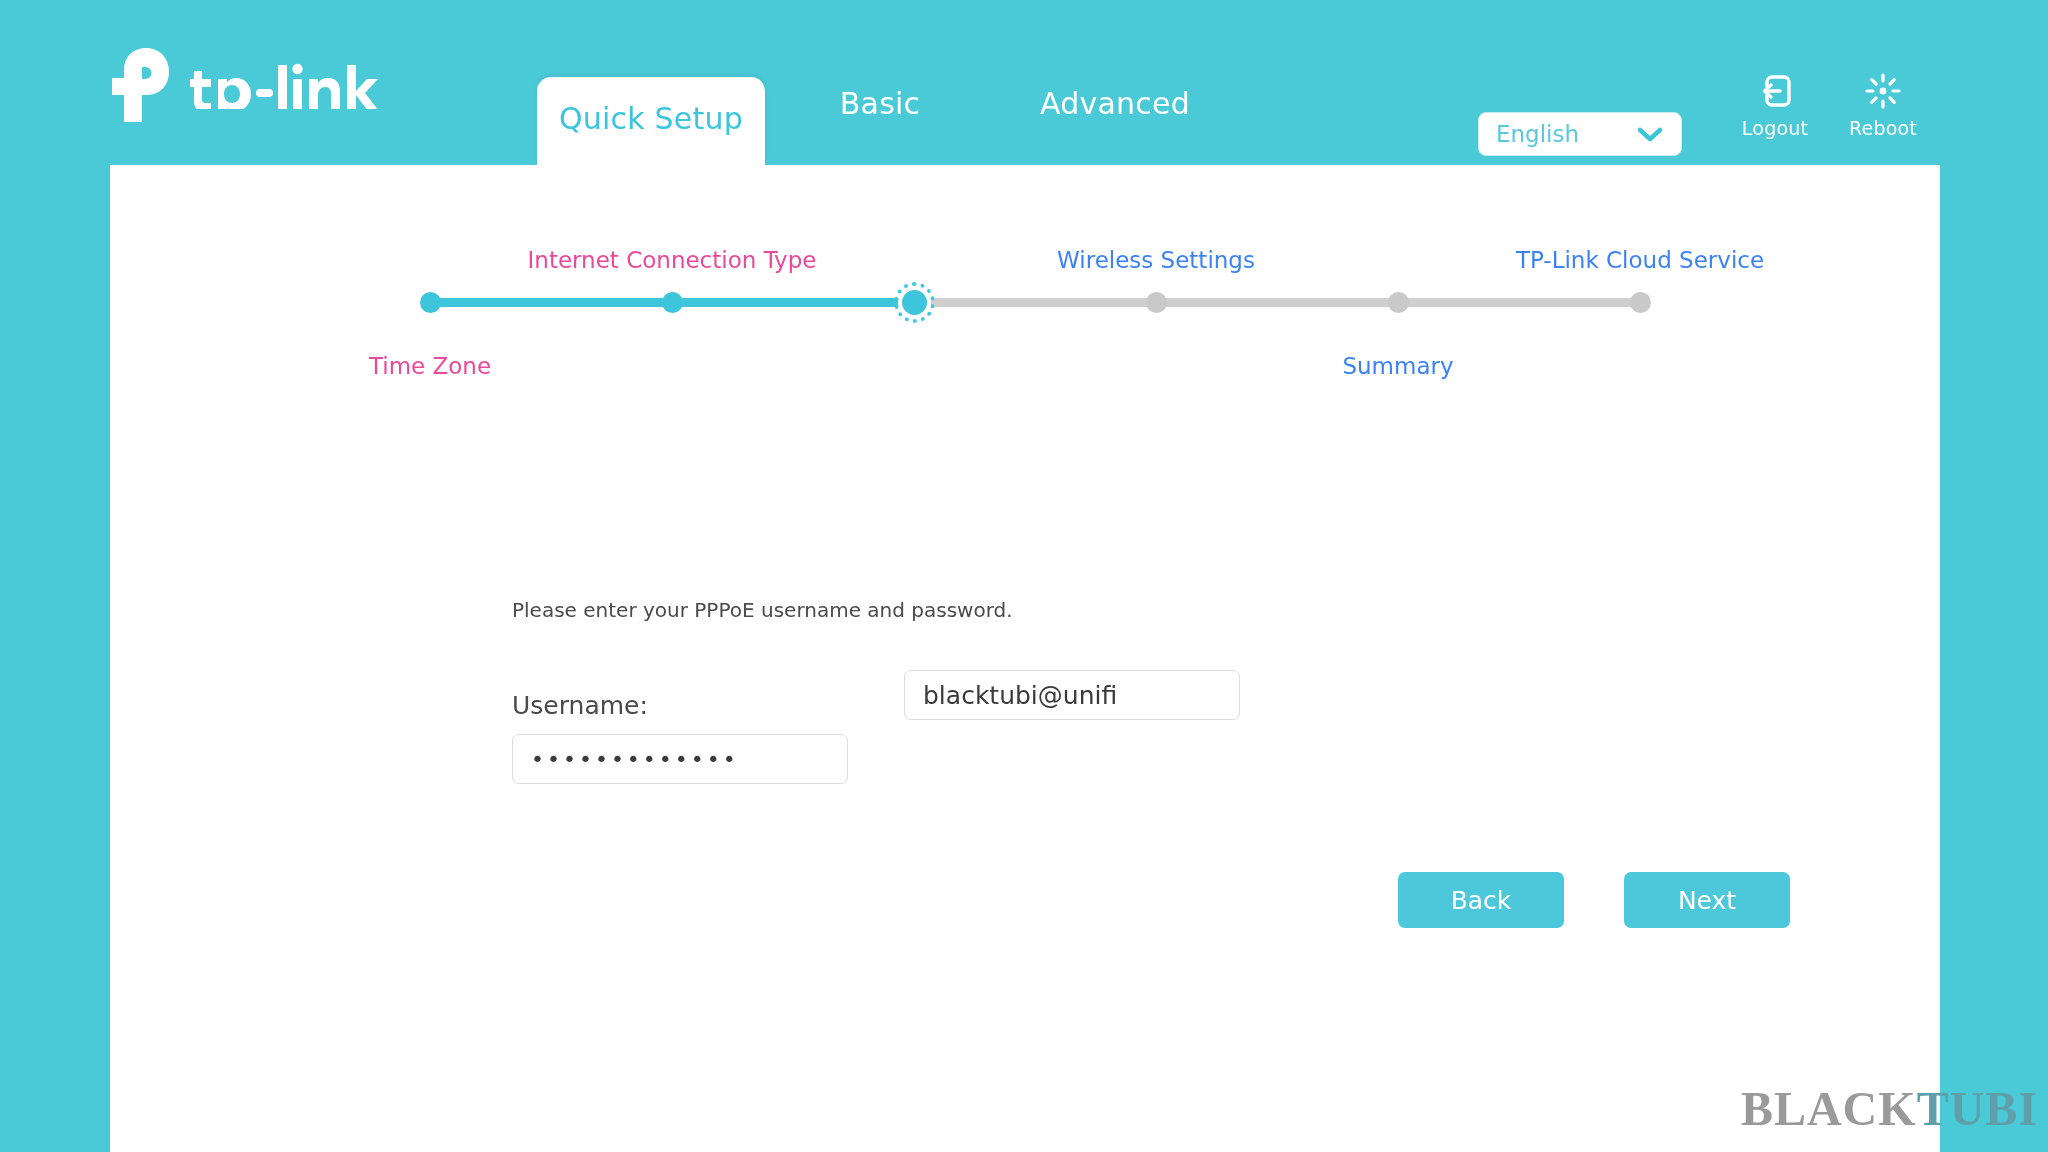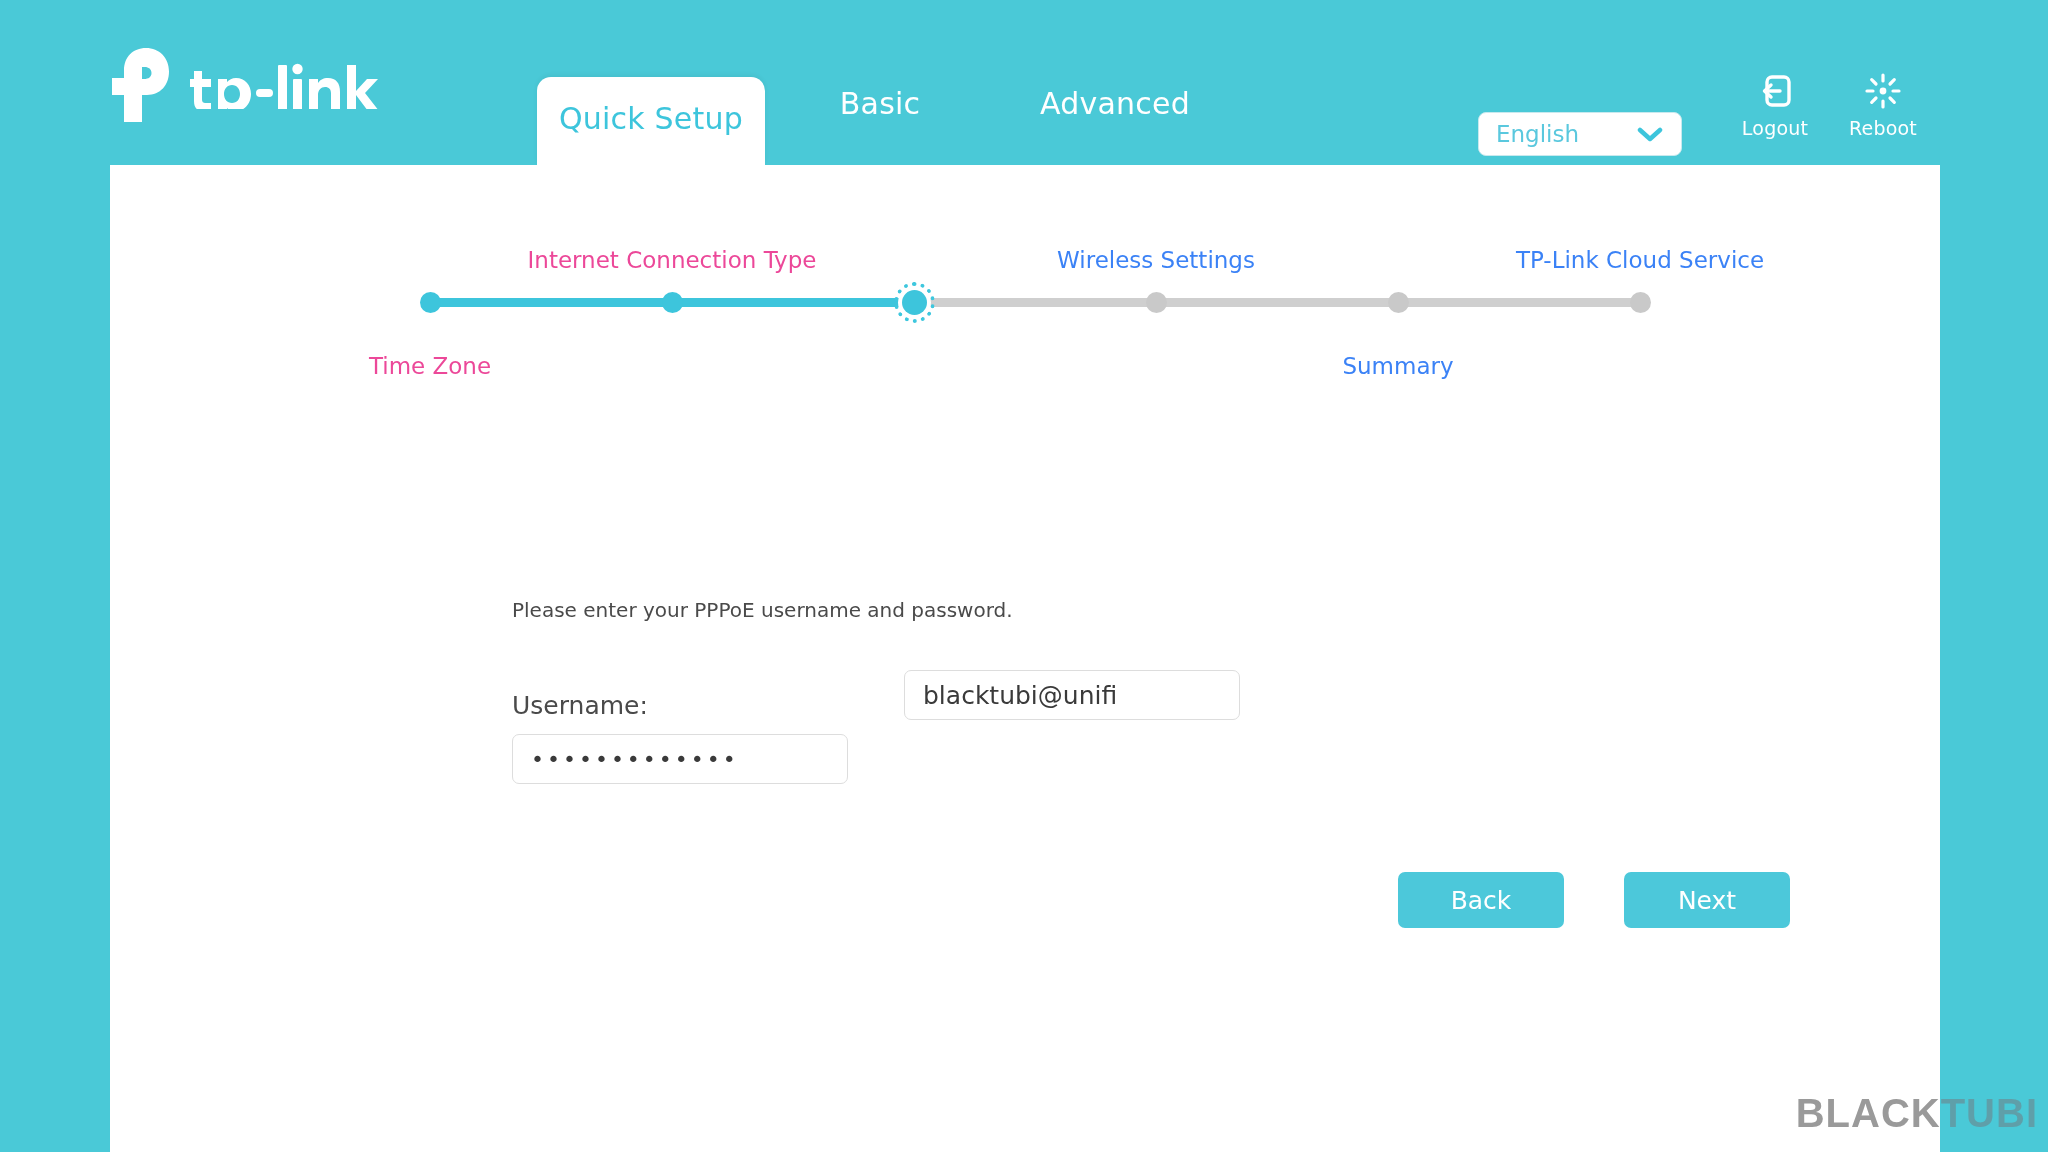--- a/index.html
+++ b/index.html
@@ -124,22 +124,22 @@
   .btn-row { position:absolute; left:1288px; top:707px; display:flex; gap:60px; }
   .btn {
     width:166px; height:56px; border:none; border-radius:7px;
     background:#4cc8da; color:#ffffff; font-size:25px;
     cursor:pointer; font-family:"DejaVu Sans", sans-serif;
   }
 
   
   .watermark {
     position:absolute; right:10px; bottom:16px;
-    font-size:40px; font-weight:bold; letter-spacing:1px;
-    font-family:Liberation Sans, sans-serif;
+    font-size:48px; font-weight:bold; letter-spacing:1px;
+    font-family:Liberation Serif, serif;
     z-index:5;
   }
   .wm-a { color:#9a9a9a; }
   .wm-b { color:#5f9fa9; }
 </style>
 </head>
 <body>
 
 <div class="header">
 

